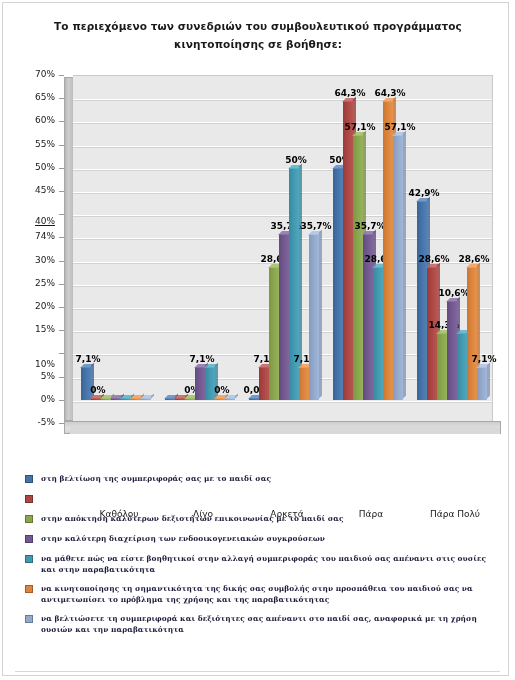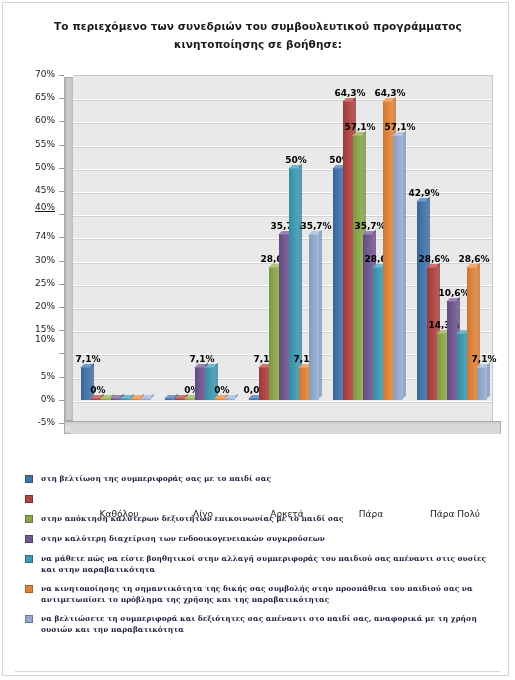--- a/index.html
+++ b/index.html
@@ -144,33 +144,33 @@
         <div class="ytick" style="top: 23.2px;">65%</div>
         <div class="tickmark" style="top: 23.2px;"></div>
         <div class="ytick" style="top: 46.4px;">60%</div>
         <div class="tickmark" style="top: 46.4px;"></div>
         <div class="ytick" style="top: 69.6px;">55%</div>
         <div class="tickmark" style="top: 69.6px;"></div>
         <div class="ytick" style="top: 92.8px;">50%</div>
         <div class="tickmark" style="top: 92.8px;"></div>
         <div class="ytick" style="top: 116px;">45%</div>
         <div class="tickmark" style="top: 116px;"></div>
-        <div class="ytick" style="top: 133px; text-decoration: underline;">40%</div>
+        <div class="ytick" style="top: 147px; text-decoration: underline;">40%</div>
         <div class="tickmark" style="top: 139.2px;"></div>
         <div class="ytick" style="top: 162.4px;">74%</div>
         <div class="tickmark" style="top: 162.4px;"></div>
         <div class="ytick" style="top: 185.6px;">30%</div>
         <div class="tickmark" style="top: 185.6px;"></div>
         <div class="ytick" style="top: 208.8px;">25%</div>
         <div class="tickmark" style="top: 208.8px;"></div>
         <div class="ytick" style="top: 232px;">20%</div>
         <div class="tickmark" style="top: 232px;"></div>
         <div class="ytick" style="top: 255.2px;">15%</div>
         <div class="tickmark" style="top: 255.2px;"></div>
-        <div class="ytick" style="top: 265px;">10%</div>
+        <div class="ytick" style="top: 290px;">10%</div>
         <div class="tickmark" style="top: 278.4px;"></div>
         <div class="ytick" style="top: 301.6px;">5%</div>
         <div class="tickmark" style="top: 301.6px;"></div>
         <div class="ytick" style="top: 324.8px;">0%</div>
         <div class="tickmark" style="top: 324.8px;"></div>
         <div class="ytick" style="top: 348px;">-5%</div>
         <div class="tickmark" style="top: 348px;"></div>
       </div>
     <div class="wall-left"></div>
     <div class="plot" id="plot">

